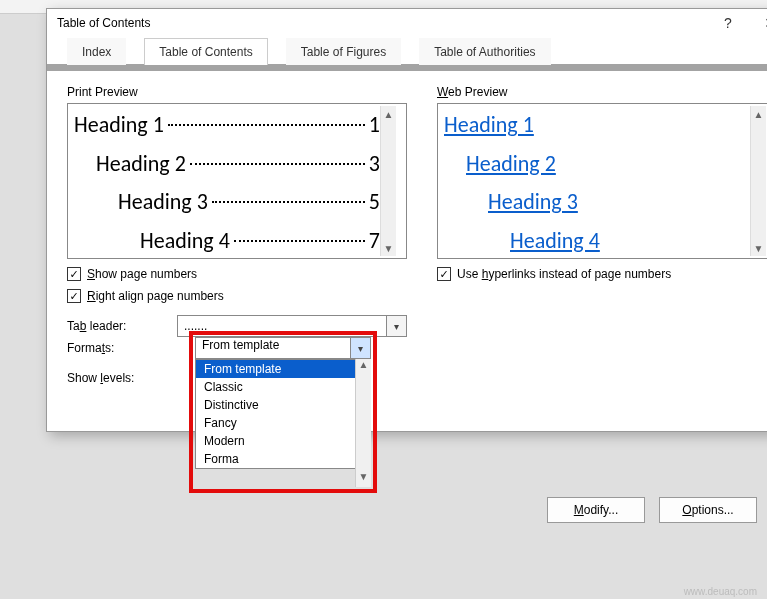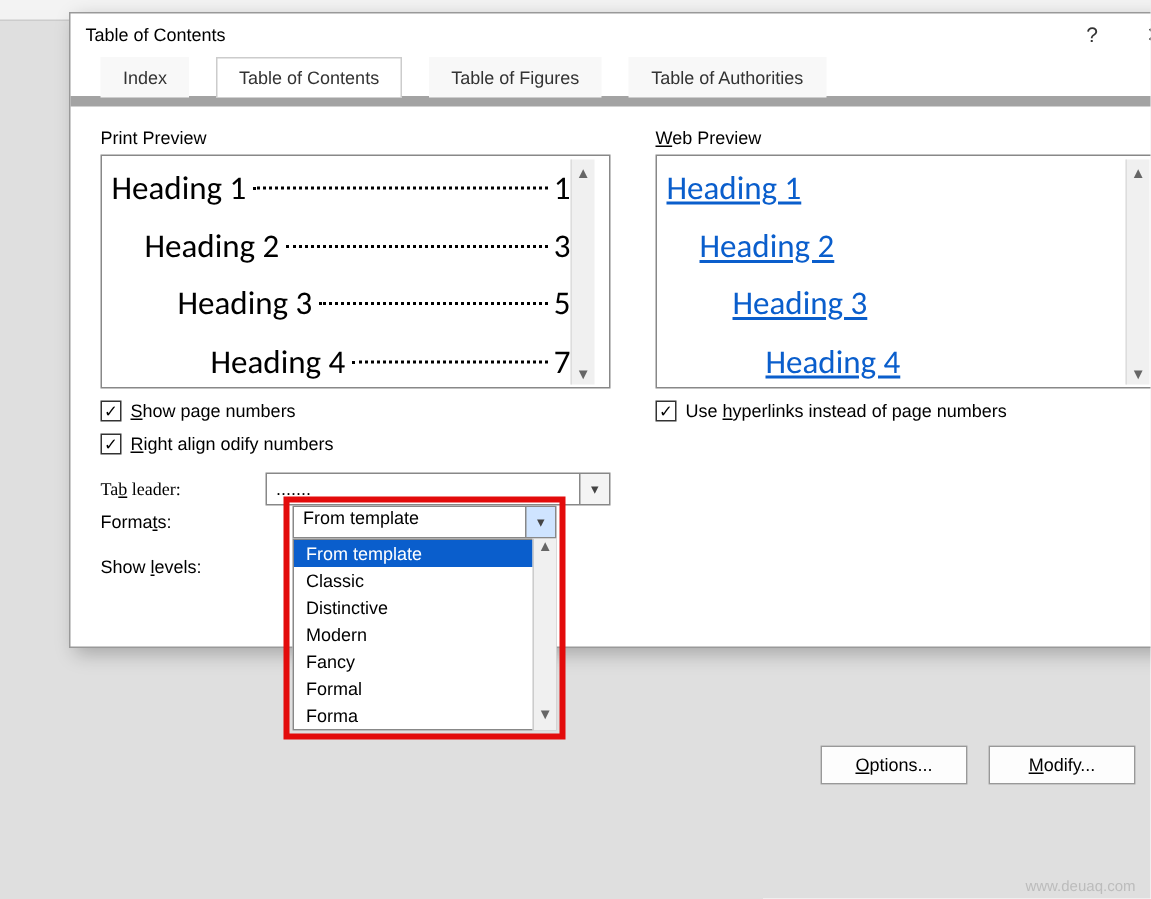--- a/index.html
+++ b/index.html
@@ -144,21 +144,21 @@
     align-items: center;
     justify-content: center;
     font-size: 11px;
   }
   .field-row {
     display: flex;
     align-items: center;
     margin-top: 12px;
     gap: 10px;
   }
-  .field-label { width: 100px; font-family: Liberation Serif, serif; }
+  .field-label { width: 100px; }
   .combo {
     flex: 1;
     max-width: 258px;
     height: 22px;
     border: 1px solid #888;
     display: flex;
     align-items: center;
     background: #fff;
   }
   .combo-text { flex: 1; padding: 0 6px; font-size: 12px; }
@@ -318,21 +318,21 @@
               <div class="scroll-arrow">▼</div>
           </div>
         </div>
 
         <div class="checkbox-row">
           <div class="checkbox">✓</div>
           <span><span class="underline">S</span><span>how page numbers</span></span>
         </div>
         <div class="checkbox-row">
           <div class="checkbox">✓</div>
-          <span><span class="underline">R</span><span>ight align odify numbers</span></span>
+          <span><span class="underline">R</span><span>ight align page numbers</span></span>
         </div>
 
         <div class="field-row">
           <span class="field-label"><span>Ta</span><span class="underline">b</span><span> leader:</span></span>
           <div class="combo">
             <div class="combo-text">.......</div>
             <div class="combo-btn">▾</div>
           </div>
         </div>
       </div>
@@ -367,44 +367,43 @@
       <div class="label"><span>Forma</span><span class="underline">t</span><span>s:</span></div>
       <div class="formats-area">
         <div class="formats-combo">
           <div class="combo-text">From template</div>
           <div class="combo-btn" style="background:#cfe4ff">▾</div>
         </div>
         <div class="formats-dropdown">
           <div class="opt selected">From template</div>
           <div class="opt">Classic</div>
           <div class="opt">Distinctive</div>
+          <div class="opt">Fancy</div>
           <div class="opt">Modern</div>
-          <div class="opt">Fancy</div>
-          <div class="opt">Formal</div>
           <div class="opt">Forma</div>
         </div>
         <div class="formats-scroll">
           <div class="scroll-arrow">▲</div>
             <div style="flex:1"></div>
             <div class="scroll-arrow">▼</div>
         </div>
         <div class="red-box" style="left:-6px; top:-6px; width:188px; height:162px;"></div>
       </div>
     </div>
 
     <div class="section-row" style="margin-top:8px">
       <div class="label"><span>Show </span><span class="underline">l</span><span>evels:</span></div>
     </div>
 
     <div class="buttons-row-upper">
       <div class="btn">
+          <span><span class="underline">M</span><span>odify...</span></span>
+        </div>
+      <div class="btn">
           <span><span class="underline">O</span><span>ptions...</span></span>
-        </div>
-      <div class="btn">
-          <span><span class="underline">M</span><span>odify...</span></span>
         </div>
     </div>
   </div>
 
   <div class="buttons">
     
     
   </div>
 </div>
 

